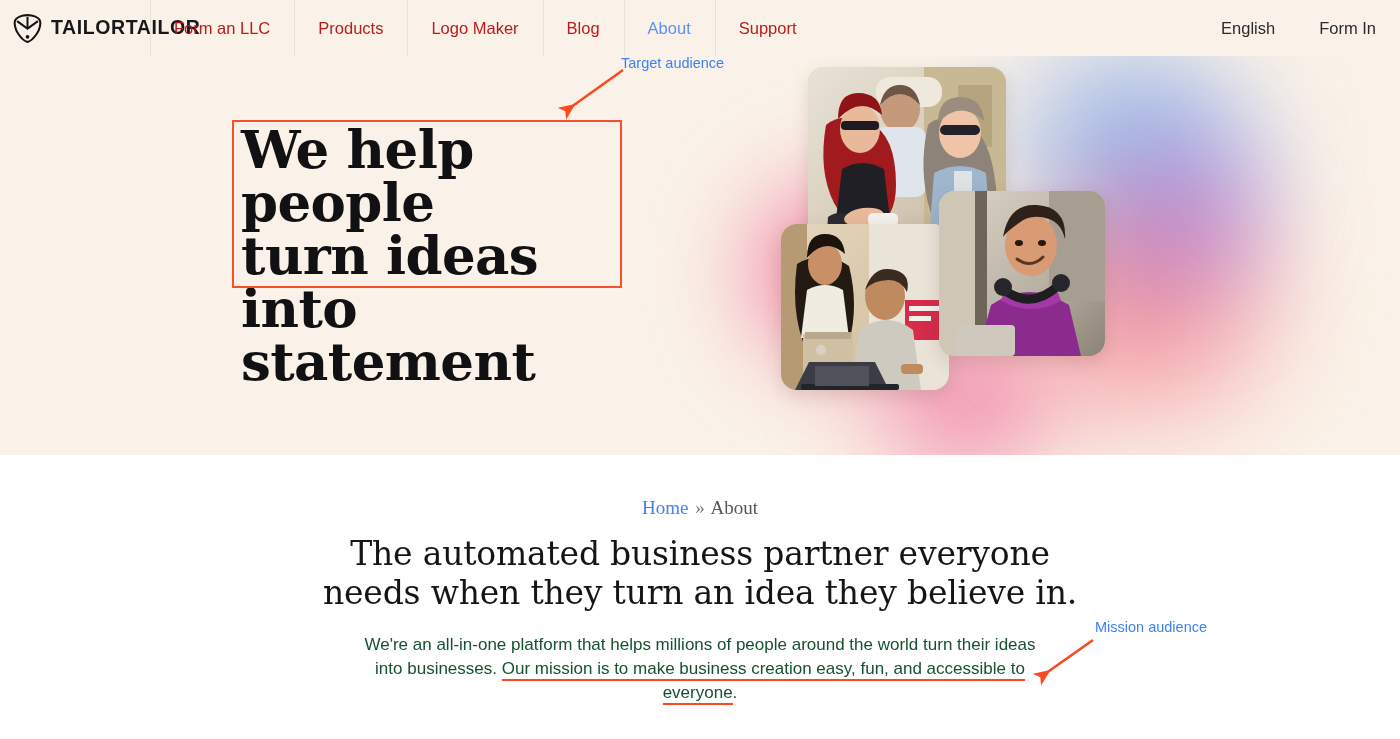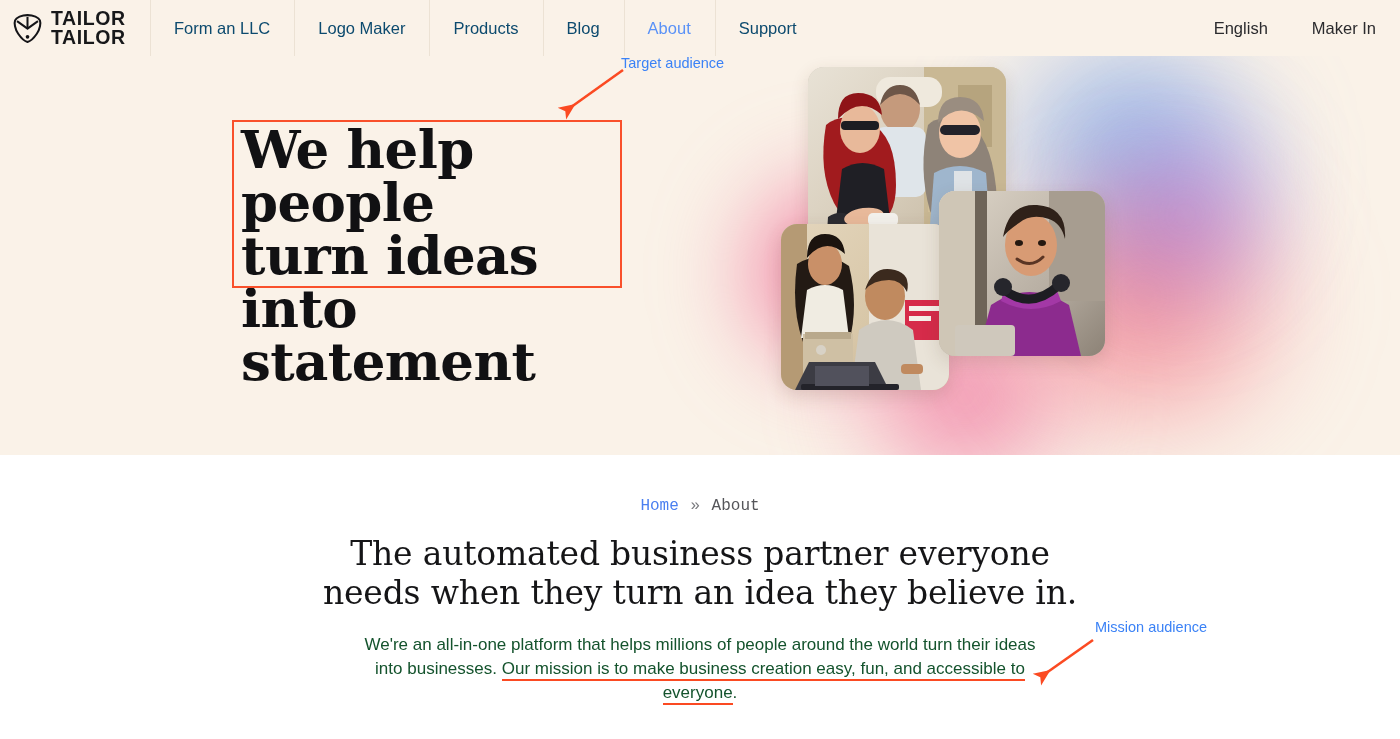--- a/index.html
+++ b/index.html
@@ -37,21 +37,21 @@
     align-items: center;
     gap: 8px;
     padding-left: 12px;
     width: 150px;
     height: 56px;
     cursor: pointer;
   }
   .logo-mark { width: 31px; height: 31px; display: block; flex: none; }
   .logo-text {
     display: flex;
-    flex-direction: column;
+    flex-direction: row;
     line-height: 0.98;
     font-weight: bold;
     font-size: 19.5px;
     letter-spacing: 0.6px;
     color: #17181a;
     font-family: "Liberation Sans", sans-serif;
   }
   .logo-text span { display: block; }
 
   .nav {
@@ -60,21 +60,21 @@
     height: 56px;
   }
   .nav-item {
     position: relative;
     display: flex;
     align-items: center;
     justify-content: center;
     height: 56px;
     padding: 0 24px;
     font-size: 16.5px;
-    color: #0c4a6e;
+    color: #b91c1c;
     cursor: pointer;
     white-space: nowrap;
   }
   .nav-item::before {
     content: "";
     position: absolute;
     left: 0;
     top: 0;
     width: 1px;
     height: 56px;
@@ -215,22 +215,22 @@
     height: 284px;
     background: #ffffff;
     z-index: 2;
   }
 
   .breadcrumb {
     position: absolute;
     top: 42px;
     width: 1400px;
     text-align: center;
-    font-family: Liberation Mono, monospace;
-    font-size: 16px;
+    font-family: Liberation Serif, serif;
+    font-size: 19px;
     color: #55565a;
   }
   .breadcrumb .crumb-home { color: #4a7ff0; cursor: pointer; }
   .breadcrumb .crumb-sep  { color: #7a7b7f; padding: 0 2px; }
   .breadcrumb .crumb-cur  { color: #55565a; }
 
   .section-title {
     position: absolute;
     top: 79px;
     left: 0;
@@ -408,30 +408,30 @@
         <circle cx="16" cy="24.6" r="1.9" fill="#141417"></circle>
       </svg>
       <div class="logo-text">
         <span>TAILOR</span>
         <span>TAILOR</span>
       </div>
     </div>
 
     <nav class="nav">
       <div class="nav-item">Form an LLC</div>
+      <div class="nav-item">Products</div>
       <div class="nav-item">Logo Maker</div>
-      <div class="nav-item">Products</div>
       <div class="nav-item">Blog</div>
       <div class="nav-item active">About</div>
       <div class="nav-item">Support</div>
     </nav>
 
     <div class="header-right">
       <div class="hr-item">English</div>
-      <div class="hr-item">Maker In</div>
+      <div class="hr-item">Form In</div>
     </div>
   </div>
 
   <div class="content">
 
     <div class="breadcrumb">
       <span class="crumb-home">Home</span>
       <span class="crumb-sep">»</span>
       <span class="crumb-cur">About</span>
     </div>

